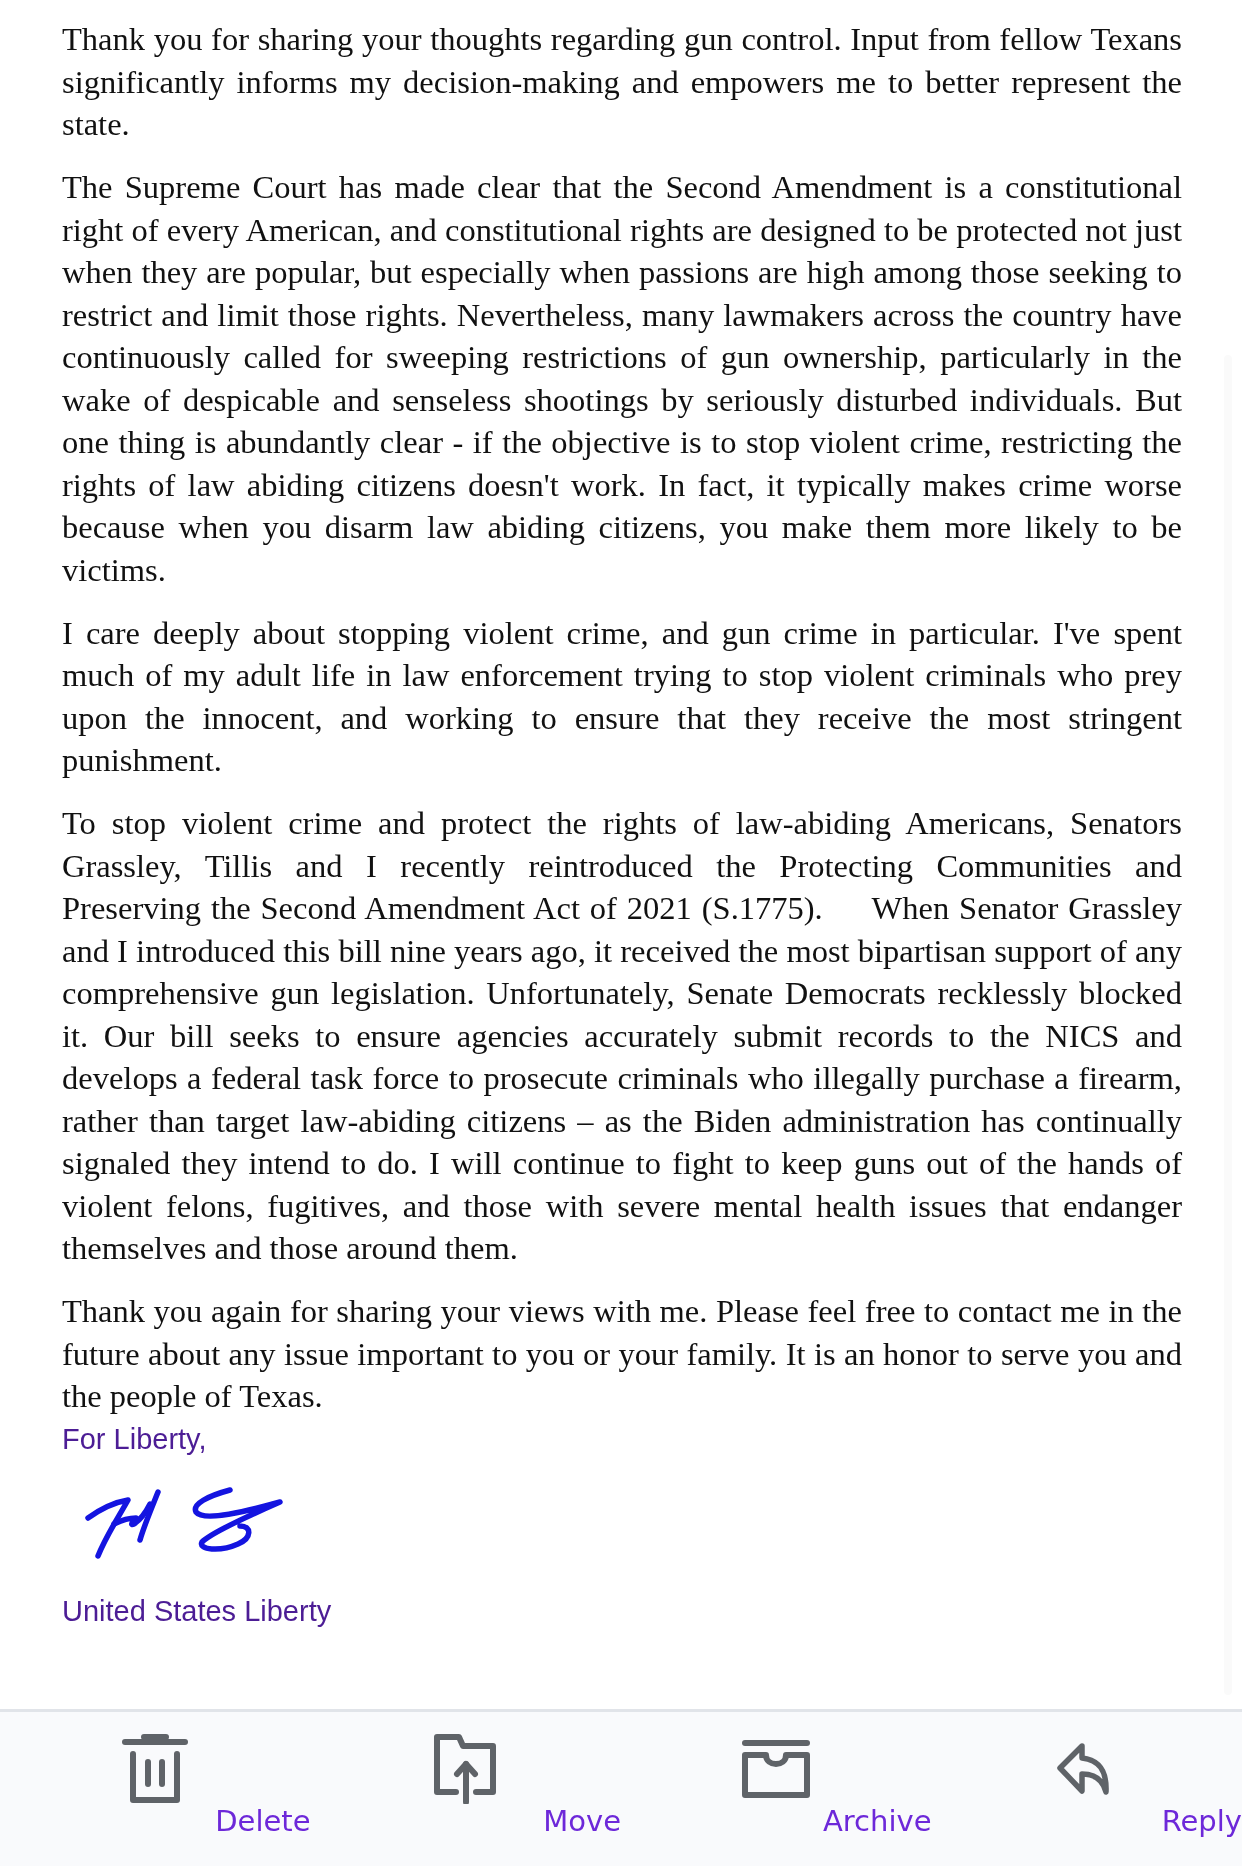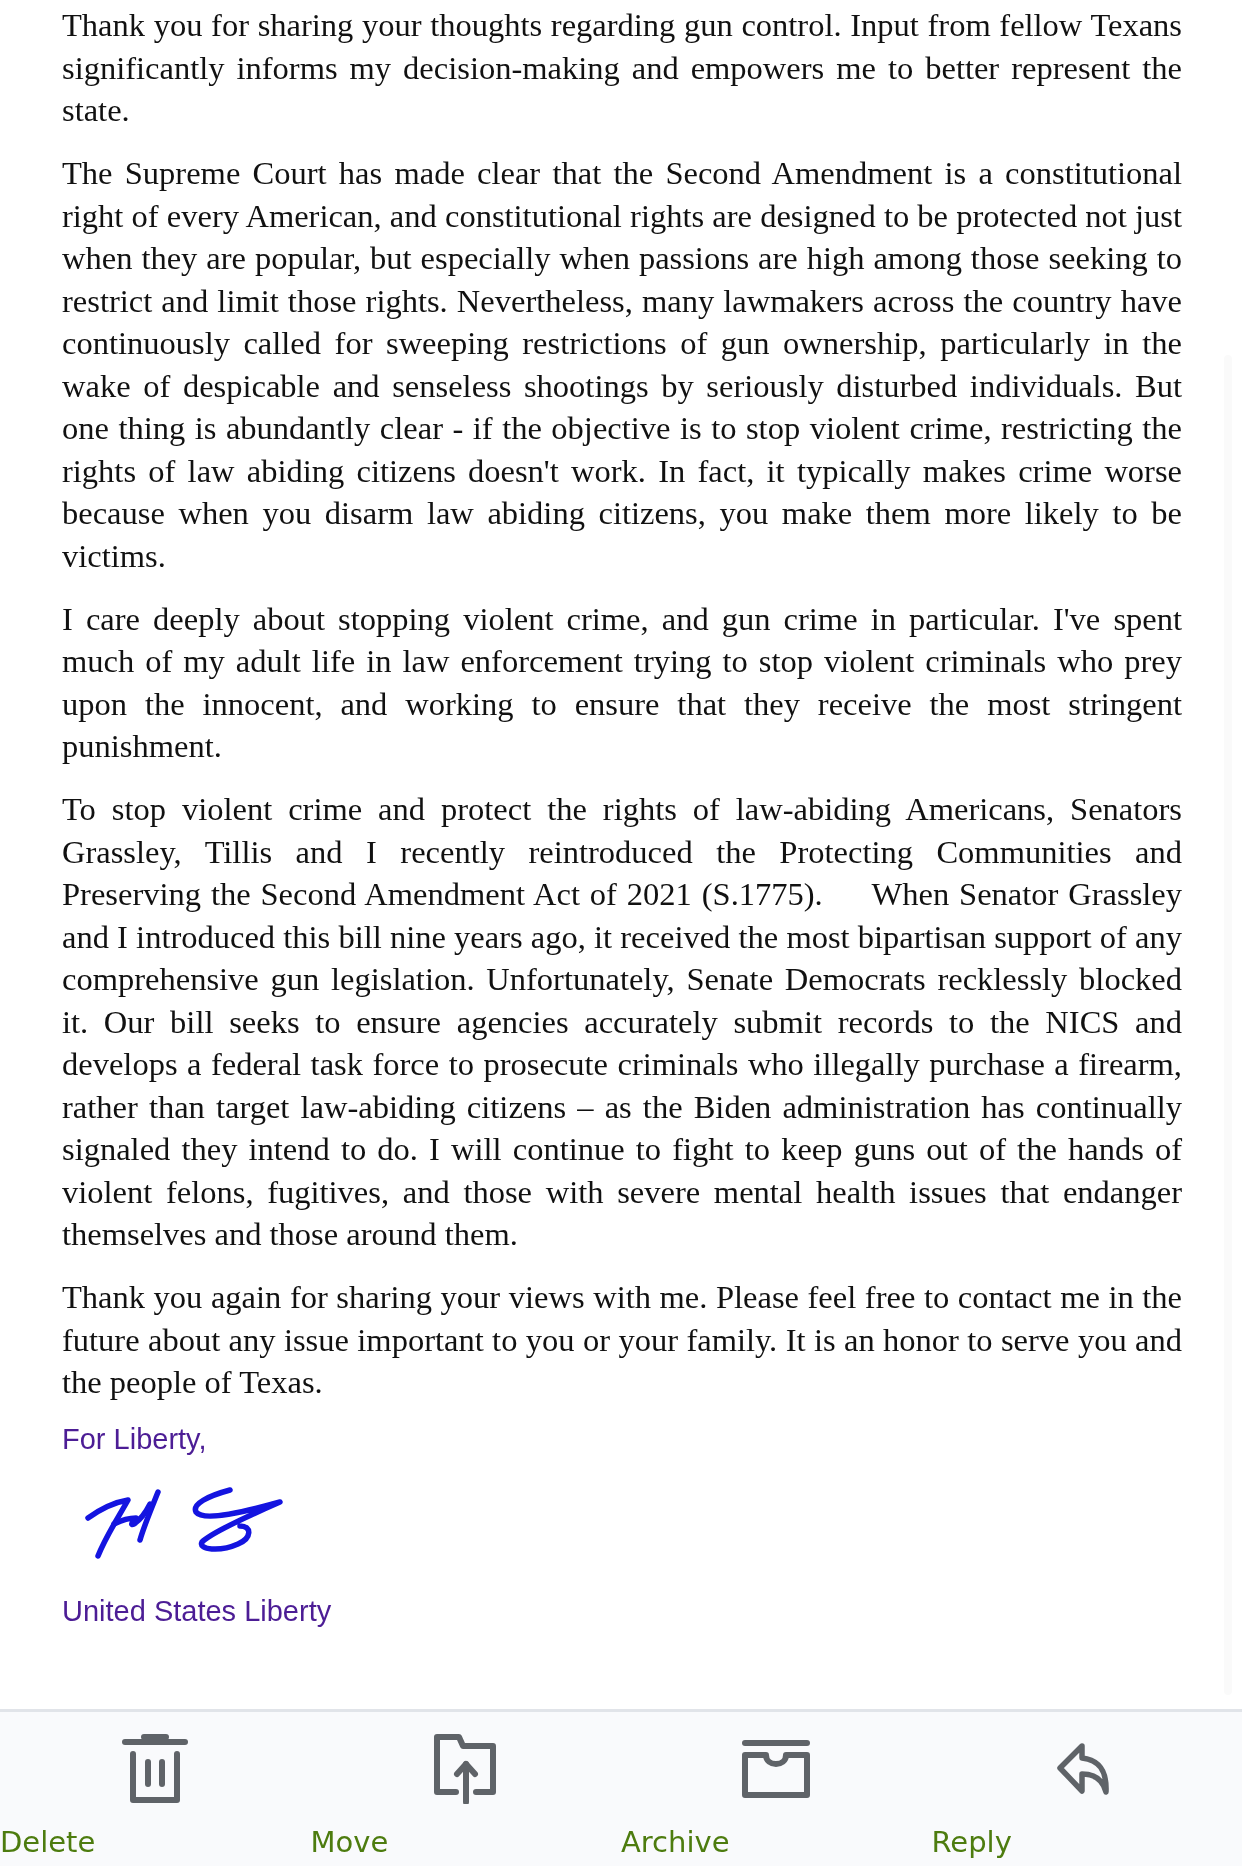--- a/index.html
+++ b/index.html
@@ -10,21 +10,21 @@
   .email-body {
     position: absolute; left: 62px; top: 0; width: 1120px;
     font-family: "Liberation Serif", "DejaVu Serif", serif;
     font-size: 32.5px; line-height: 42.5px; color: #111111;
   }
   .para {
     margin: 0 0 20.5px 0;
     text-align: justify;
     text-align-last: left;
   }
-  .para.first { padding-top: 4px; }
+  .para.first { padding-top: 18px; }
   .closing {
     position: absolute; left: 62px;
     font-family: "Liberation Sans", "DejaVu Sans", sans-serif;
     font-size: 29px; color: #4c1d95; line-height: 40px;
   }
   .salutation { top: 1419px; }
   .signature { position: absolute; left: 80px; top: 1482px; width: 206px; height: 86px; }
   .name-block { top: 1591px; }
   .scroll-track {
     position: absolute; left: 1224px; top: 355px; width: 8px; height: 1340px;
@@ -37,23 +37,23 @@
     position: absolute; left: 0; top: 1712px; width: 1242px; height: 154px;
     background: #f9fafc; display: flex;
   }
   .tb-btn {
     flex: 1; position: relative; display: flex; flex-direction: column; align-items: center;
     cursor: pointer;
   }
   .tb-icon { position: absolute; top: 22px; width: 80px; height: 70px; left: 50%; transform: translateX(-50%); }
   .tb-icon svg { width: 80px; height: 70px; display: block; }
   .tb-label {
-    position: absolute; top: 113px; left: 0; right: 0; text-align: left;
+    position: absolute; top: 92px; left: 0; right: 0; text-align: right;
     font-family: "DejaVu Sans", "Liberation Sans", sans-serif;
-    font-size: 29px; color: #4d7c0f; letter-spacing: 0px;
+    font-size: 29px; color: #6d28d9; letter-spacing: 0px;
   }
 </style>
 </head>
 <body>
 
 <div class="email-body">
   <p class="para first">Thank you for sharing your thoughts regarding gun control. Input from fellow Texans significantly informs my decision-making and empowers me to better represent the state.</p>
   <p class="para">The Supreme Court has made clear that the Second Amendment is a constitutional right of every American, and constitutional rights are designed to be protected not just when they are popular, but especially when passions are high among those seeking to restrict and limit those rights. Nevertheless, many lawmakers across the country have continuously called for sweeping restrictions of gun ownership, particularly in the wake of despicable and senseless shootings by seriously disturbed individuals. But one thing is abundantly clear - if the objective is to stop violent crime, restricting the rights of law abiding citizens doesn't work. In fact, it typically makes crime worse because when you disarm law abiding citizens, you make them more likely to be victims.</p>
   <p class="para">I care deeply about stopping violent crime, and gun crime in particular. I've spent much of my adult life in law enforcement trying to stop violent criminals who prey upon the innocent, and working to ensure that they receive the most stringent punishment.</p>
   <p class="para" style="white-space: pre-wrap;">To stop violent crime and protect the rights of law-abiding Americans, Senators Grassley, Tillis and I recently reintroduced the Protecting Communities and Preserving the Second Amendment Act of 2021 (S.1775).     When Senator Grassley and I introduced this bill nine years ago, it received the most bipartisan support of any comprehensive gun legislation. Unfortunately, Senate Democrats recklessly blocked it. Our bill seeks to ensure agencies accurately submit records to the NICS and develops a federal task force to prosecute criminals who illegally purchase a firearm, rather than target law-abiding citizens – as the Biden administration has continually signaled they intend to do. I will continue to fight to keep guns out of the hands of violent felons, fugitives, and those with severe mental health issues that endanger themselves and those around them.</p>

